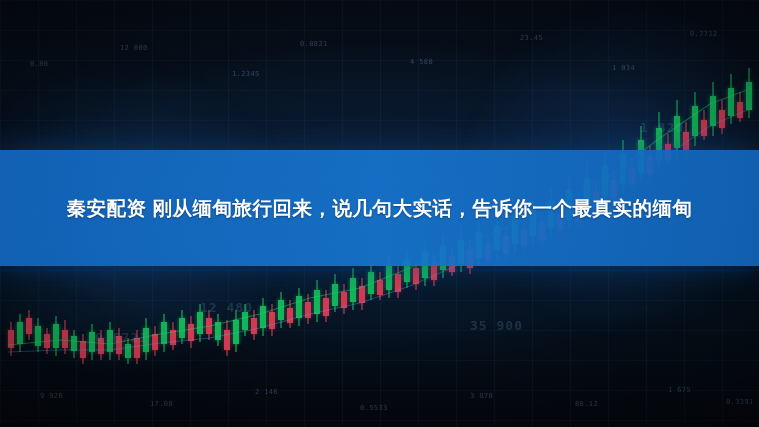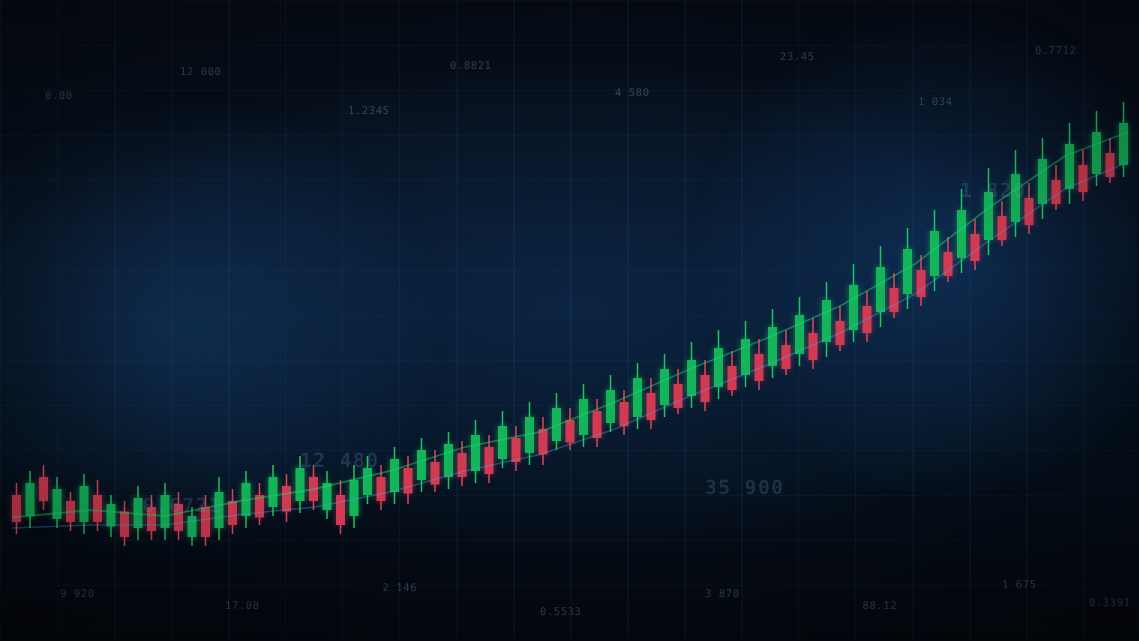--- a/index.html
+++ b/index.html
@@ -461,14 +461,17 @@
     </div>
   <div class="bignums" id="bignums">
       <div class="bignum" style="left: 200px; top: 300px;">12 480</div>
       <div class="bignum" style="left: 95px; top: 330px;">0.6721</div>
       <div class="bignum" style="left: 470px; top: 318px;">35 900</div>
       <div class="bignum" style="left: 640px; top: 120px;">1 820</div>
     </div>
 
   <div class="vignette"></div>
 
+  <div class="headline-band">
+    <div class="headline">秦安配资 刚从缅甸旅行回来，说几句大实话，告诉你一个最真实的缅甸</div>
+  </div>
 
 </div>
 
 </body></html>

